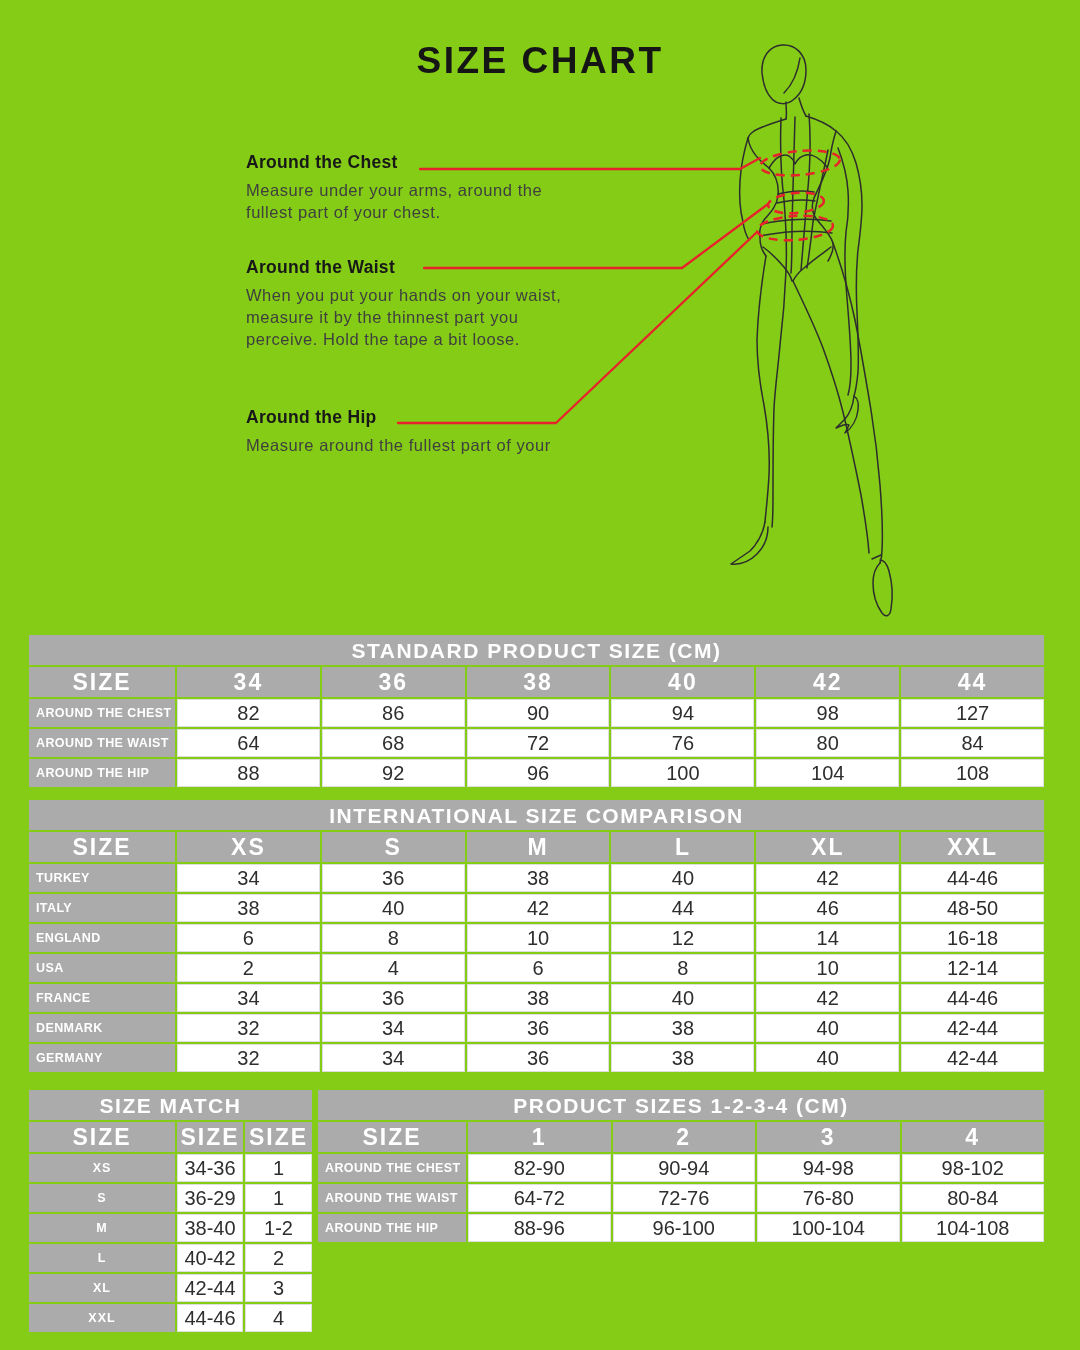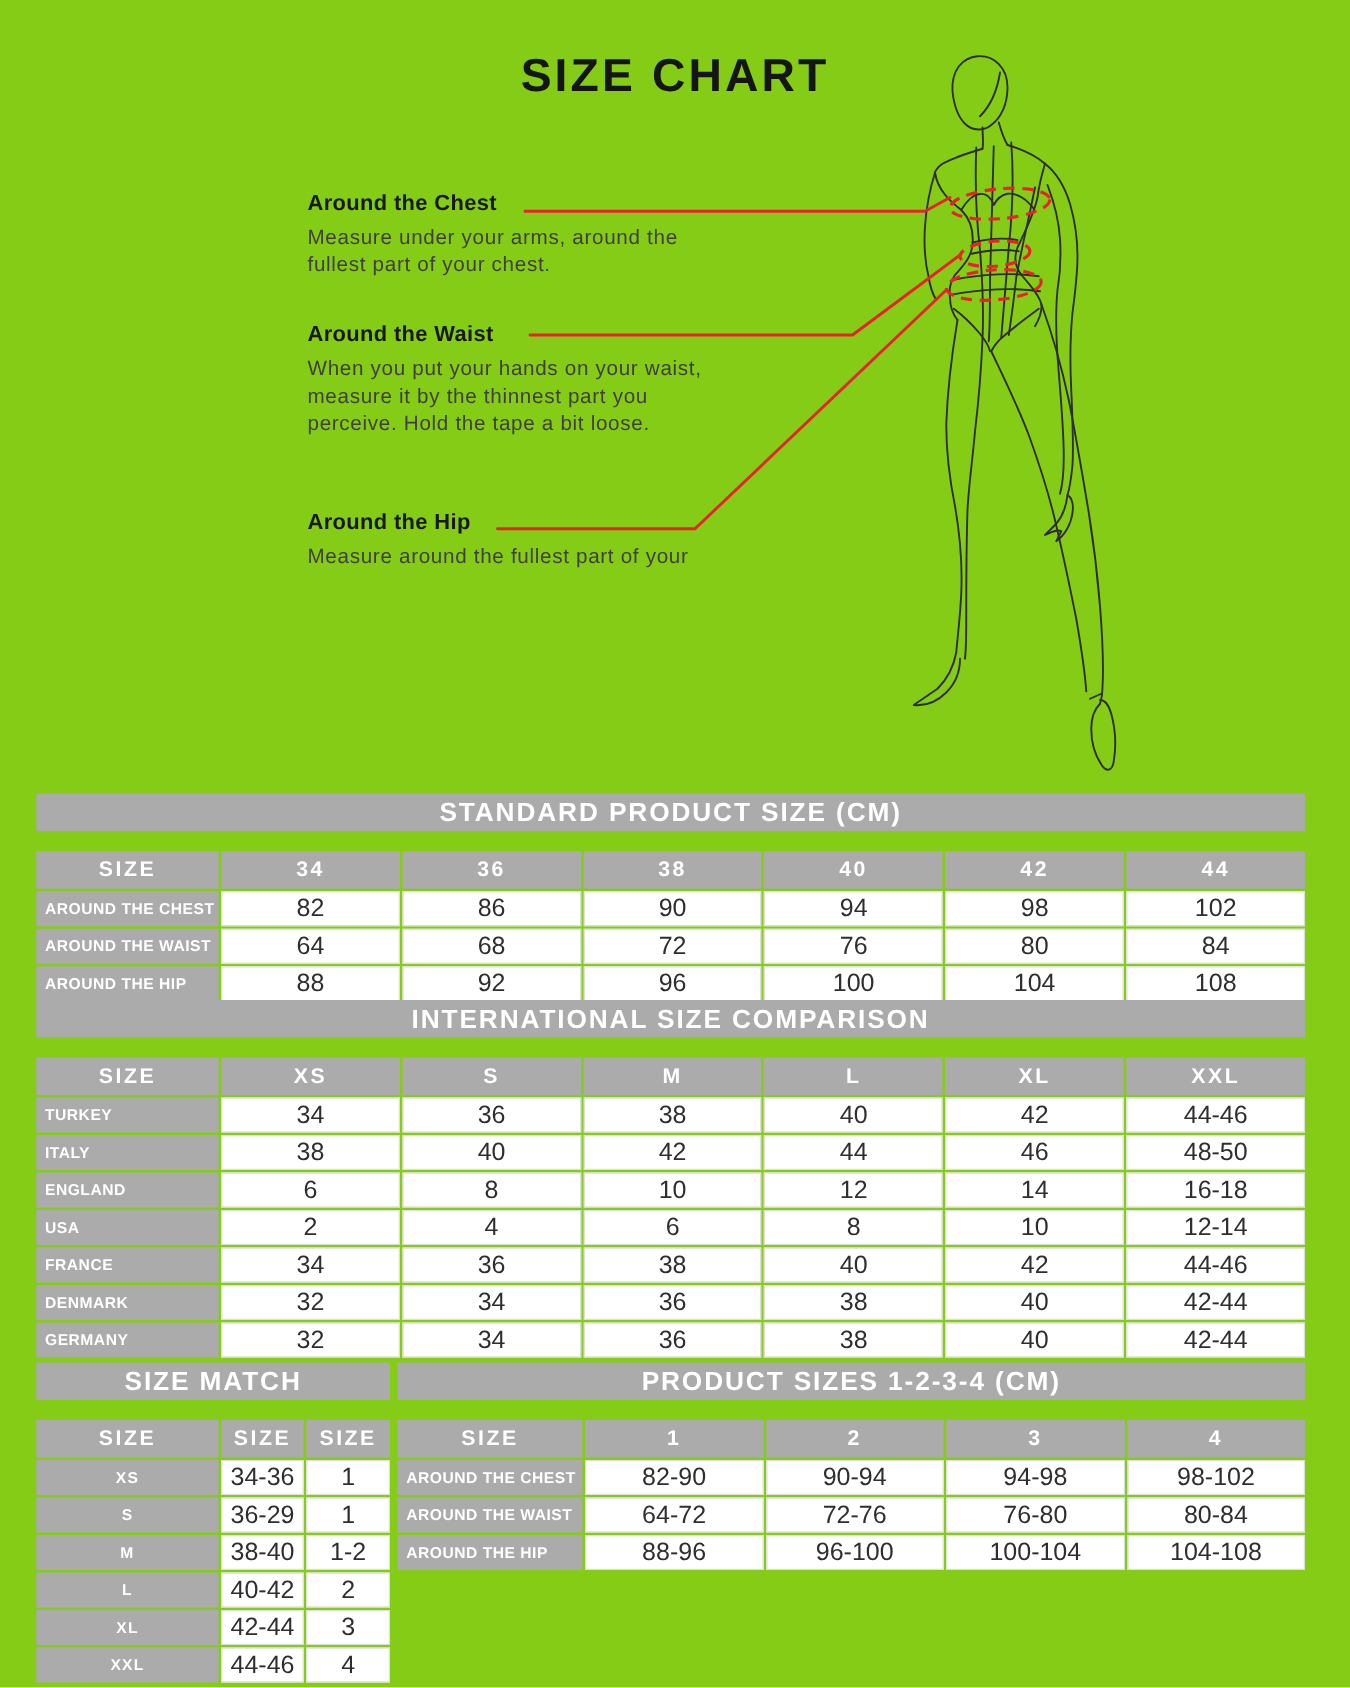--- a/index.html
+++ b/index.html
@@ -7,24 +7,24 @@
         font-family:"Liberation Sans",sans-serif;}
   .fig{position:absolute;top:0;left:0;}
   .title{position:absolute;top:40px;left:0;width:100%;text-align:center;margin:0;
          font-size:37px;font-weight:bold;letter-spacing:2.5px;color:#151515;}
   .guide{position:absolute;left:246px;width:430px;}
   #g-chest{top:152px}#g-waist{top:257px}#g-hip{top:407px}
   .g-h{font-size:17.5px;font-weight:bold;color:#181818;letter-spacing:.3px;margin-bottom:6px;}
   .g-t{font-size:16.5px;color:#3f3f3f;letter-spacing:.55px;line-height:22px;}
   .tblwrap{position:absolute;}
   .tbl-title{height:30px;line-height:31px;background:#ABABAB;color:#fff;font-weight:bold;
-             font-size:21px;letter-spacing:1.5px;text-align:center;margin-bottom:16px;}
+             font-size:21px;letter-spacing:1.5px;text-align:center;margin-bottom:2px;}
   .grid{display:grid;gap:2px;}
   .c{display:flex;align-items:center;justify-content:center;box-sizing:border-box;}
-  .hd{background:#ABABAB;color:#fff;font-weight:bold;font-size:17px;letter-spacing:2px;}
+  .hd{background:#ABABAB;color:#fff;font-weight:bold;font-size:23px;letter-spacing:2px;}
   .lab{background:#ABABAB;color:#fff;font-weight:bold;font-size:12.5px;letter-spacing:.4px;
        justify-content:flex-start;padding-left:7px;}
   .lab.ctr{justify-content:center;padding-left:0;letter-spacing:1px;}
   .dat{background:#fff;border:1px solid #DEDEDE;color:#2e2e2e;font-size:20px;}
   #t-standard{left:29px;top:635px;width:1015px;}
   #t-standard .grid{grid-template-columns:146px repeat(6,1fr);grid-template-rows:30px repeat(3,28px);}
   #t-intl{left:29px;top:800px;width:1015px;}
   #t-intl .grid{grid-template-columns:146px repeat(6,1fr);grid-template-rows:30px repeat(7,28px);}
   #t-match{left:29px;top:1090px;width:283px;}
   #t-match .grid{grid-template-columns:146px 66px 1fr;grid-template-rows:30px repeat(6,28px);}
@@ -109,21 +109,21 @@
       <div class="c hd">38</div>
       <div class="c hd">40</div>
       <div class="c hd">42</div>
       <div class="c hd">44</div>
       <div class="c lab">AROUND THE CHEST</div>
       <div class="c dat">82</div>
       <div class="c dat">86</div>
       <div class="c dat">90</div>
       <div class="c dat">94</div>
       <div class="c dat">98</div>
-      <div class="c dat">102</div>
+      <div class="c dat">127</div>
       <div class="c lab">AROUND THE WAIST</div>
       <div class="c dat">64</div>
       <div class="c dat">68</div>
       <div class="c dat">72</div>
       <div class="c dat">76</div>
       <div class="c dat">80</div>
       <div class="c dat">84</div>
       <div class="c lab">AROUND THE HIP</div>
       <div class="c dat">88</div>
       <div class="c dat">92</div>

